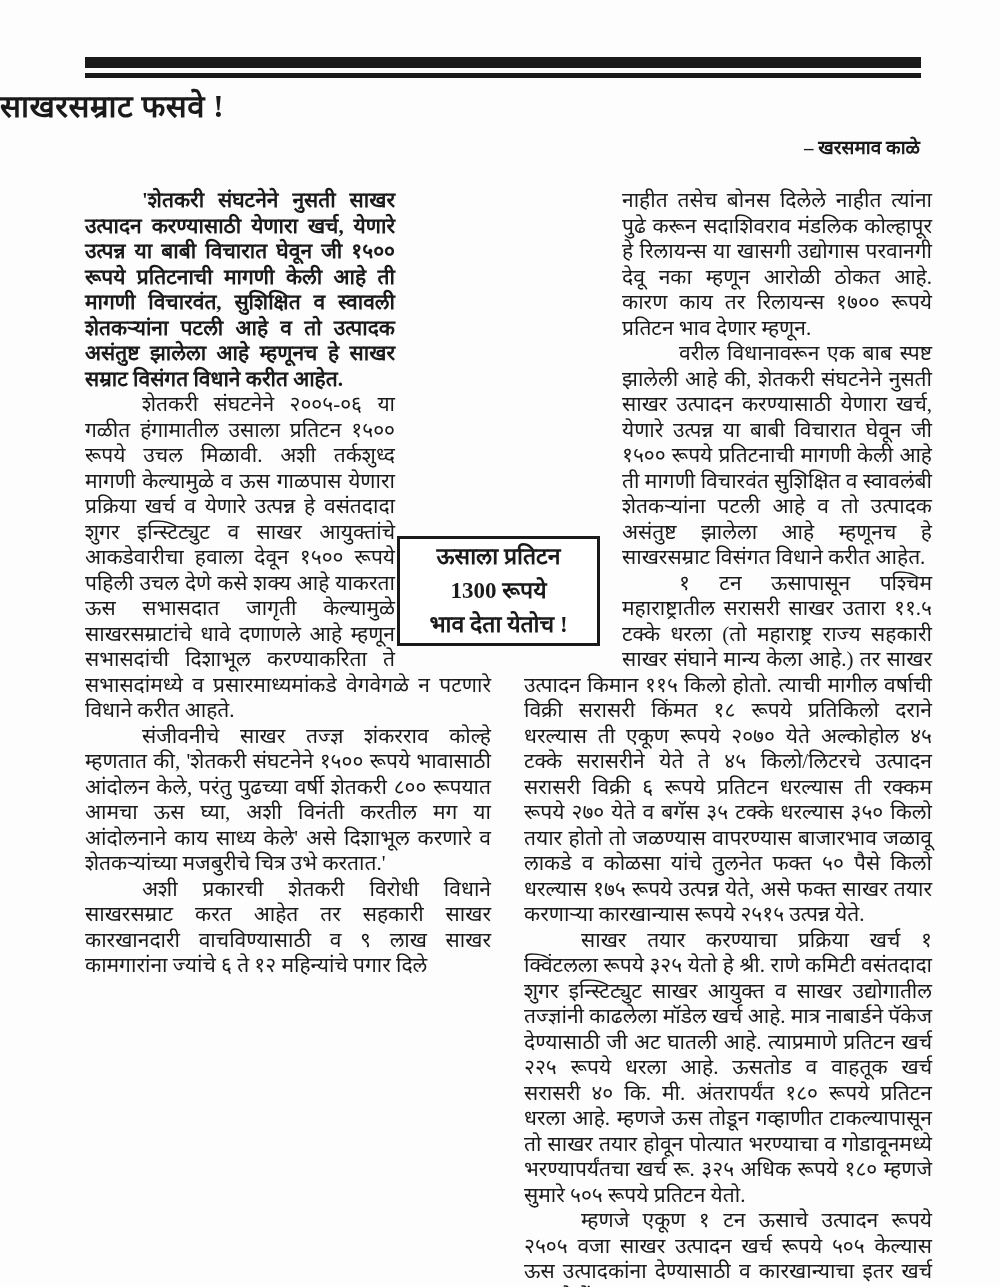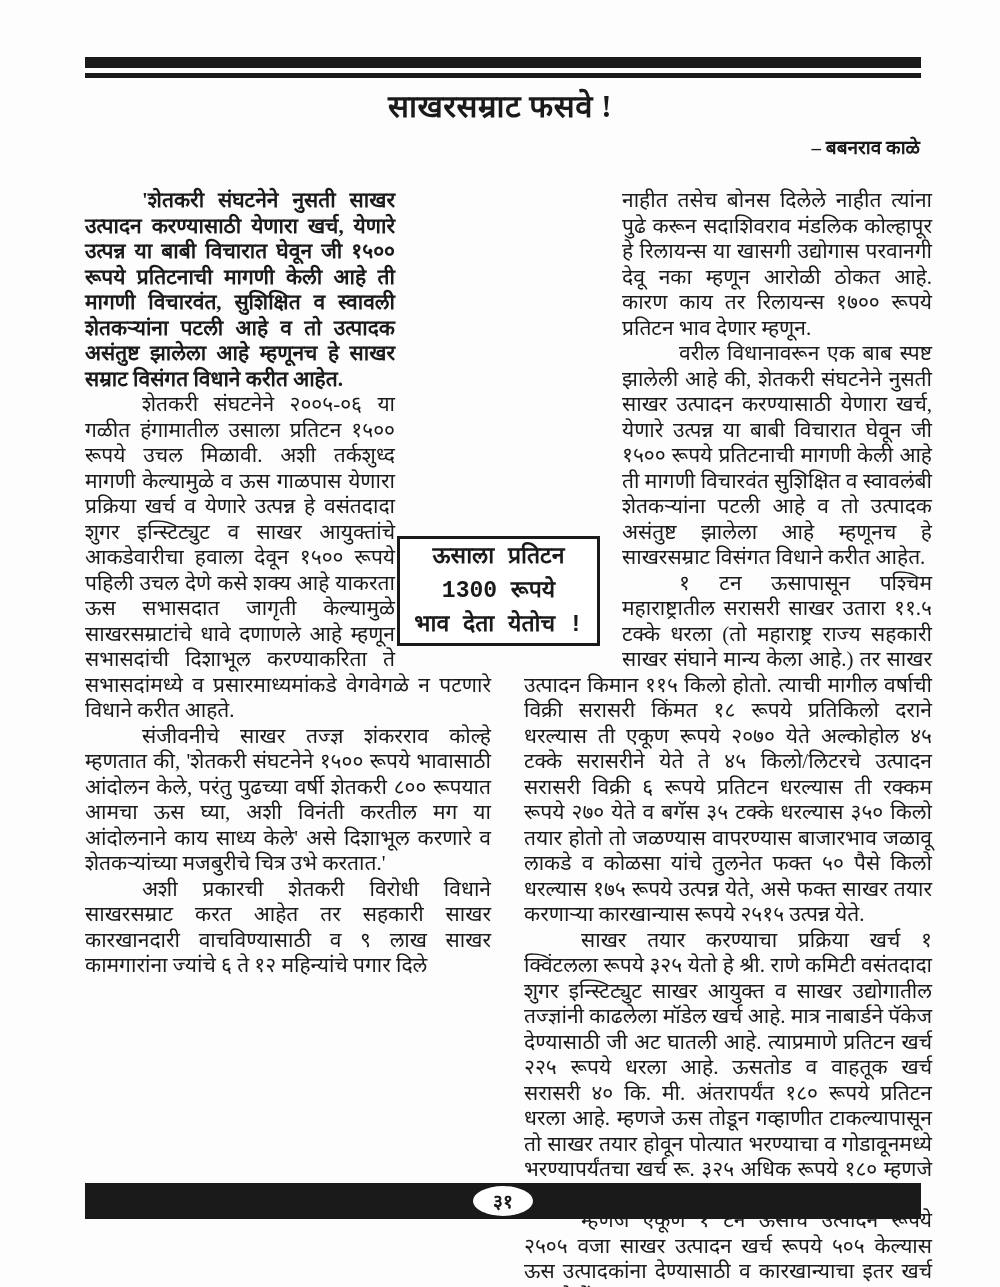--- a/index.html
+++ b/index.html
@@ -19,21 +19,21 @@
   .rule-thick {
     position: absolute; left: 85px; top: 57px;
     width: 836px; height: 11px; background: var(--ink, #181818);
   }
   .rule-thin {
     position: absolute; left: 85px; top: 73px;
     width: 836px; height: 5px; background: var(--ink, #181818);
   }
   .title {
     position: absolute; left: 0; right: 0; top: 84px;
-    margin: 0; text-align: center;
+    margin: 0; 
     font-size: 31px; font-weight: 700; letter-spacing: 0.5px;
   }
   .byline {
     position: absolute; right: 80px; top: 134px;
     font-size: 19px; font-weight: 600;
   }
   .col {
     position: absolute; top: 188px;
     font-size: 21px; line-height: 25.5px;
     text-align: justify;
@@ -45,21 +45,21 @@
   .col p.lead { font-weight: 700; }
   .spacer-left  { float: right; width: 96px; height: 116px; margin-top: 345px; }
   .spacer-right { float: left;  width: 98px; height: 116px; margin-top: 345px; }
   .callout {
     position: absolute; left: 397px; top: 536px;
     width: 197px; height: 104px;
     background: #ffffff; border: 3px solid var(--ink, #111);
     display: flex; flex-direction: column;
     justify-content: center; align-items: center;
     text-align: center;
-    font-size: 23px; font-weight: 700; line-height: 34px; font-family: Liberation Mono, monospace;
+    font-size: 23px; font-weight: 700; line-height: 34px;
   }
   .footer-bar {
     position: absolute; left: 85px; top: 1183px;
     width: 836px; height: 36px; background: var(--ink, #1b1b1b);
     display: flex; align-items: center; justify-content: center;
   }
   .page-ellipse {
     width: 60px; height: 30px; background: #ffffff;
     border-radius: 50%;
     display: flex; align-items: center; justify-content: center;
@@ -68,21 +68,21 @@
 </style>
 </head>
 <body>
 
 <div class="page">
 
   <div class="rule-thick"></div>
   <div class="rule-thin"></div>
 
   <h1 class="title">साखरसम्राट फसवे !</h1>
-  <div class="byline">– बबनराव काळे</div>
+  <div class="byline">– खरसमाव काळे</div>
 
   <div class="col col-left">
     <div class="spacer-left"></div>
     <p class="lead">'शेतकरी संघटनेने नुसती साखर उत्पादन करण्यासाठी येणारा खर्च, येणारे उत्पन्न या बाबी विचारात घेवून जी १५०० रूपये प्रतिटनाची मागणी केली आहे ती मागणी विचारवंत, सुशिक्षित व स्वावली शेतकऱ्यांना पटली आहे व तो उत्पादक असंतुष्ट झालेला आहे म्हणूनच हे साखर सम्राट विसंगत विधाने करीत आहेत.</p>
     <p>शेतकरी संघटनेने २००५-०६ या गळीत हंगामातील उसाला प्रतिटन १५०० रूपये उचल मिळावी. अशी तर्कशुध्द मागणी केल्यामुळे व ऊस गाळपास येणारा प्रक्रिया खर्च व येणारे उत्पन्न हे वसंतदादा शुगर इन्स्टिट्युट व साखर आयुक्तांचे आकडेवारीचा हवाला देवून १५०० रूपये पहिली उचल देणे कसे शक्य आहे याकरता ऊस सभासदात जागृती केल्यामुळे साखरसम्राटांचे धावे दणाणले आहे म्हणून सभासदांची दिशाभूल करण्याकरिता ते सभासदांमध्ये व प्रसारमाध्यमांकडे वेगवेगळे न पटणारे विधाने करीत आहते.</p>
     <p>संजीवनीचे साखर तज्ज्ञ शंकरराव कोल्हे म्हणतात की, 'शेतकरी संघटनेने १५०० रूपये भावासाठी आंदोलन केले, परंतु पुढच्या वर्षी शेतकरी ८०० रूपयात आमचा ऊस घ्या, अशी विनंती करतील मग या आंदोलनाने काय साध्य केले' असे दिशाभूल करणारे व शेतकऱ्यांच्या मजबुरीचे चित्र उभे करतात.'</p>
     <p>अशी प्रकारची शेतकरी विरोधी विधाने साखरसम्राट करत आहेत तर सहकारी साखर कारखानदारी वाचविण्यासाठी व ९ लाख साखर कामगारांना ज्यांचे ६ ते १२ महिन्यांचे पगार दिले</p>
   </div>
 
   <div class="col col-right">
@@ -93,19 +93,14 @@
     <p>साखर तयार करण्याचा प्रक्रिया खर्च १ क्विंटलला रूपये ३२५ येतो हे श्री. राणे कमिटी वसंतदादा शुगर इन्स्टिट्युट साखर आयुक्त व  साखर उद्योगातील तज्ज्ञांनी काढलेला मॉडेल खर्च आहे. मात्र नाबार्डने पॅकेज देण्यासाठी जी अट घातली आहे. त्याप्रमाणे प्रतिटन खर्च २२५ रूपये धरला आहे. ऊसतोड व वाहतूक खर्च सरासरी ४० कि. मी. अंतरापर्यंत १८० रूपये प्रतिटन धरला आहे. म्हणजे ऊस तोडून गव्हाणीत टाकल्यापासून तो साखर तयार होवून पोत्यात भरण्याचा व गोडावूनमध्ये भरण्यापर्यंतचा खर्च रू. ३२५ अधिक रूपये १८० म्हणजे सुमारे ५०५ रूपये प्रतिटन येतो.</p>
     <p>म्हणजे एकूण १ टन ऊसाचे उत्पादन रूपये २५०५ वजा साखर उत्पादन खर्च रूपये ५०५ केल्यास ऊस उत्पादकांना देण्यासाठी व कारखान्याचा इतर खर्च म्हणजे मेंटनन्स</p>
   </div>
 
   <div class="callout">
     <span>ऊसाला प्रतिटन</span>
     <span>1300 रूपये</span>
     <span>भाव देता येतोच !</span>
   </div>
 
-  <div class="footer-bar">
-    <div class="page-ellipse">
-      <span>३१</span>
-    </div>
-  </div>
 
 </div>
 
 </body></html>

